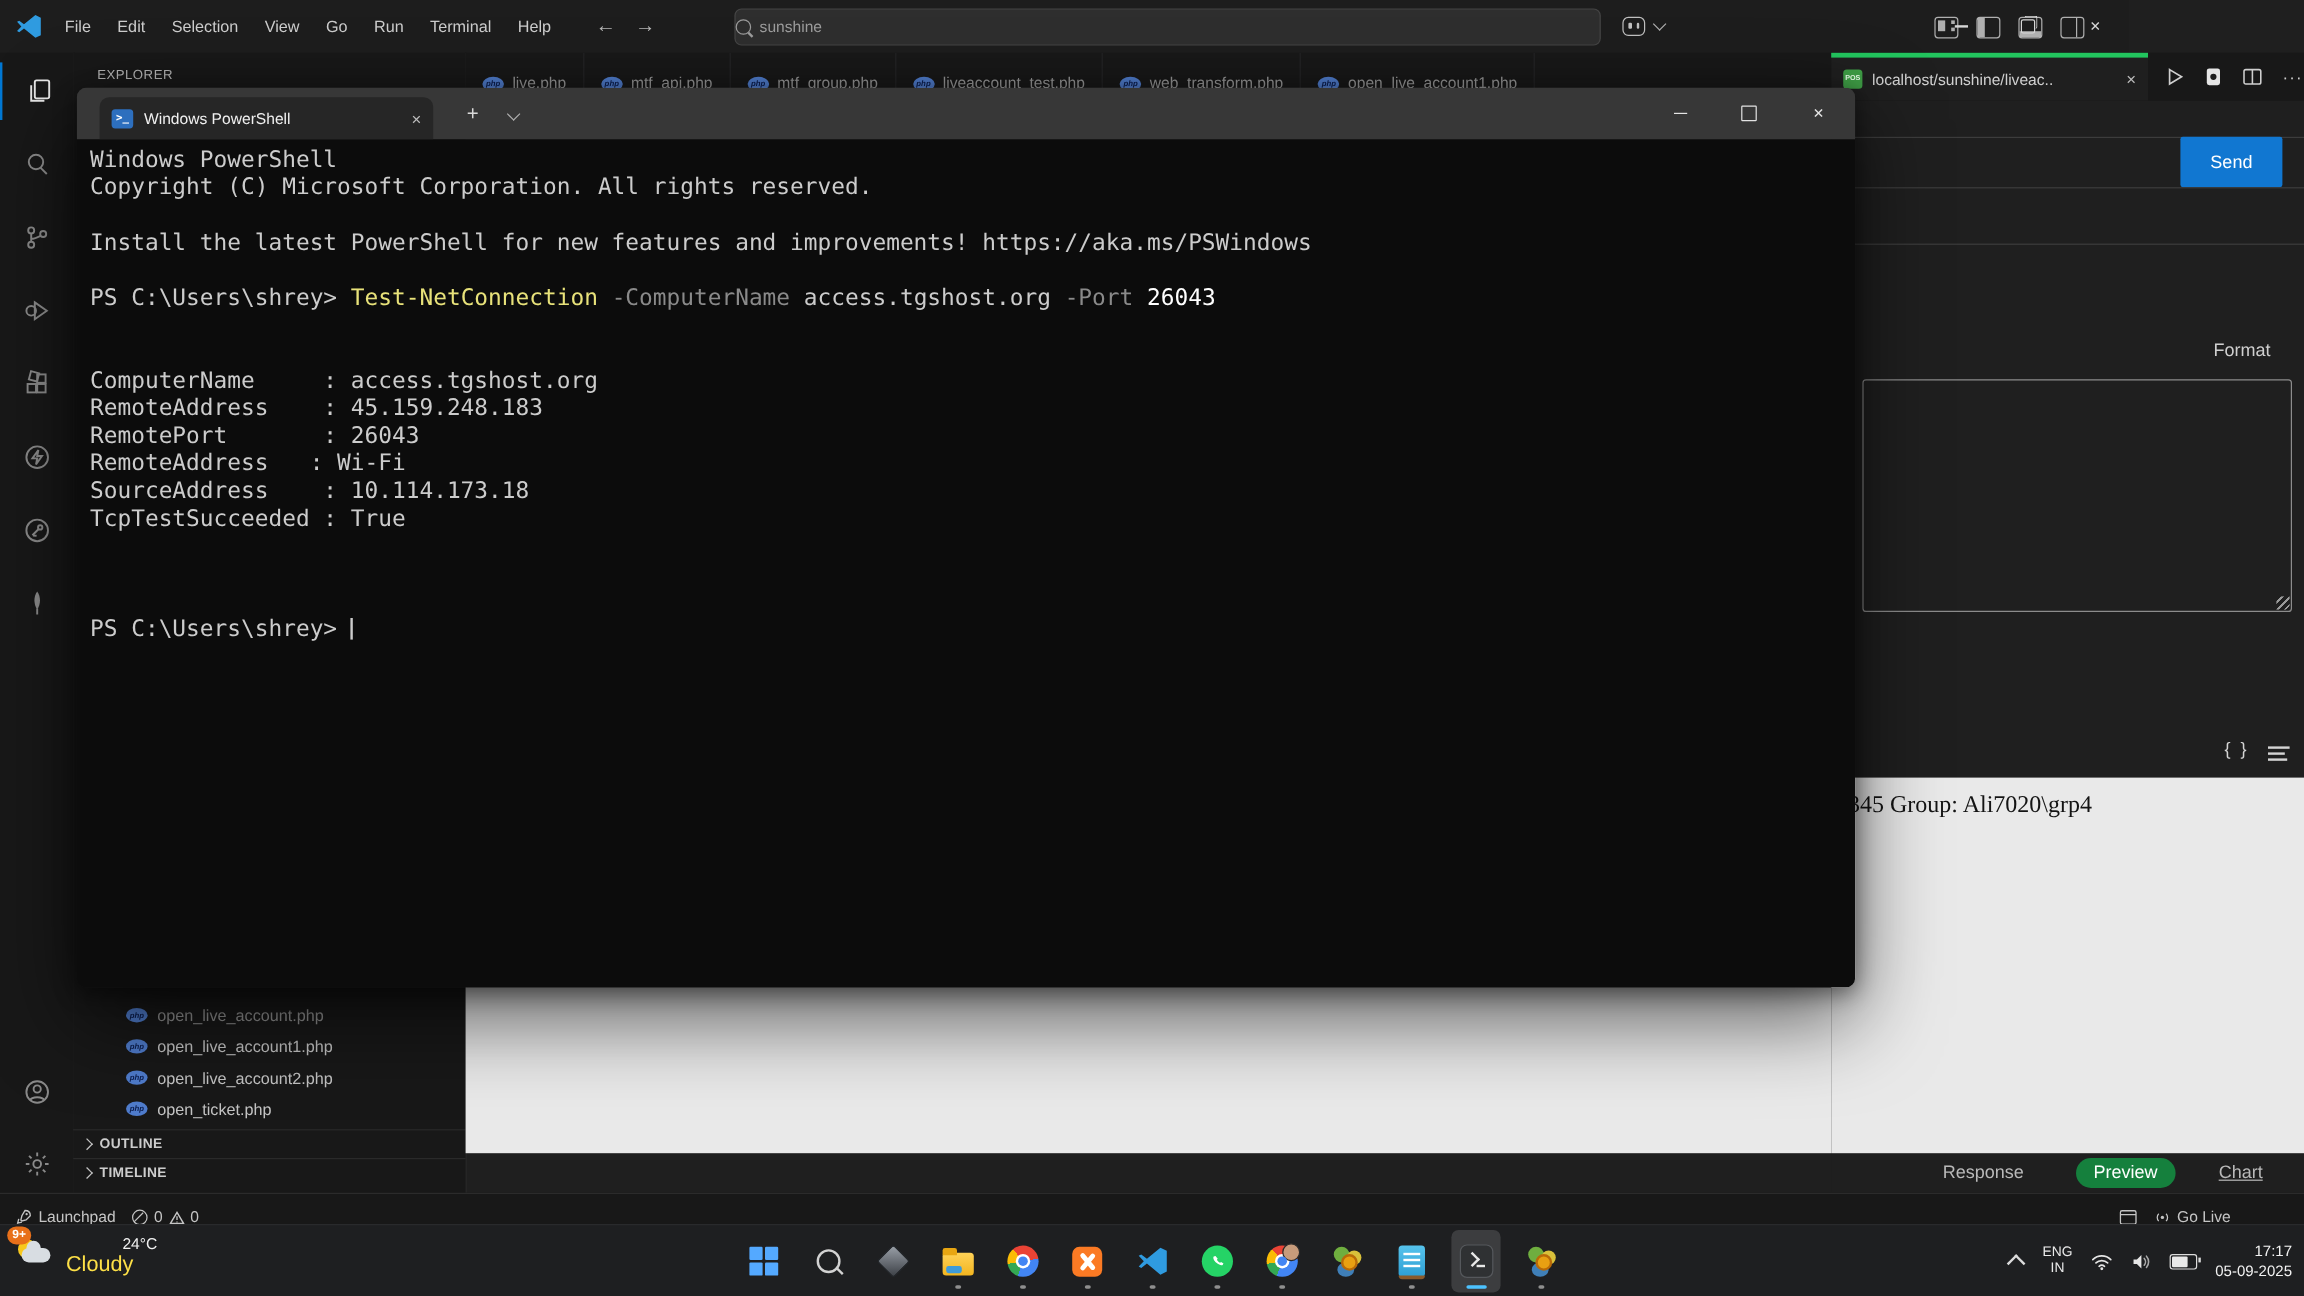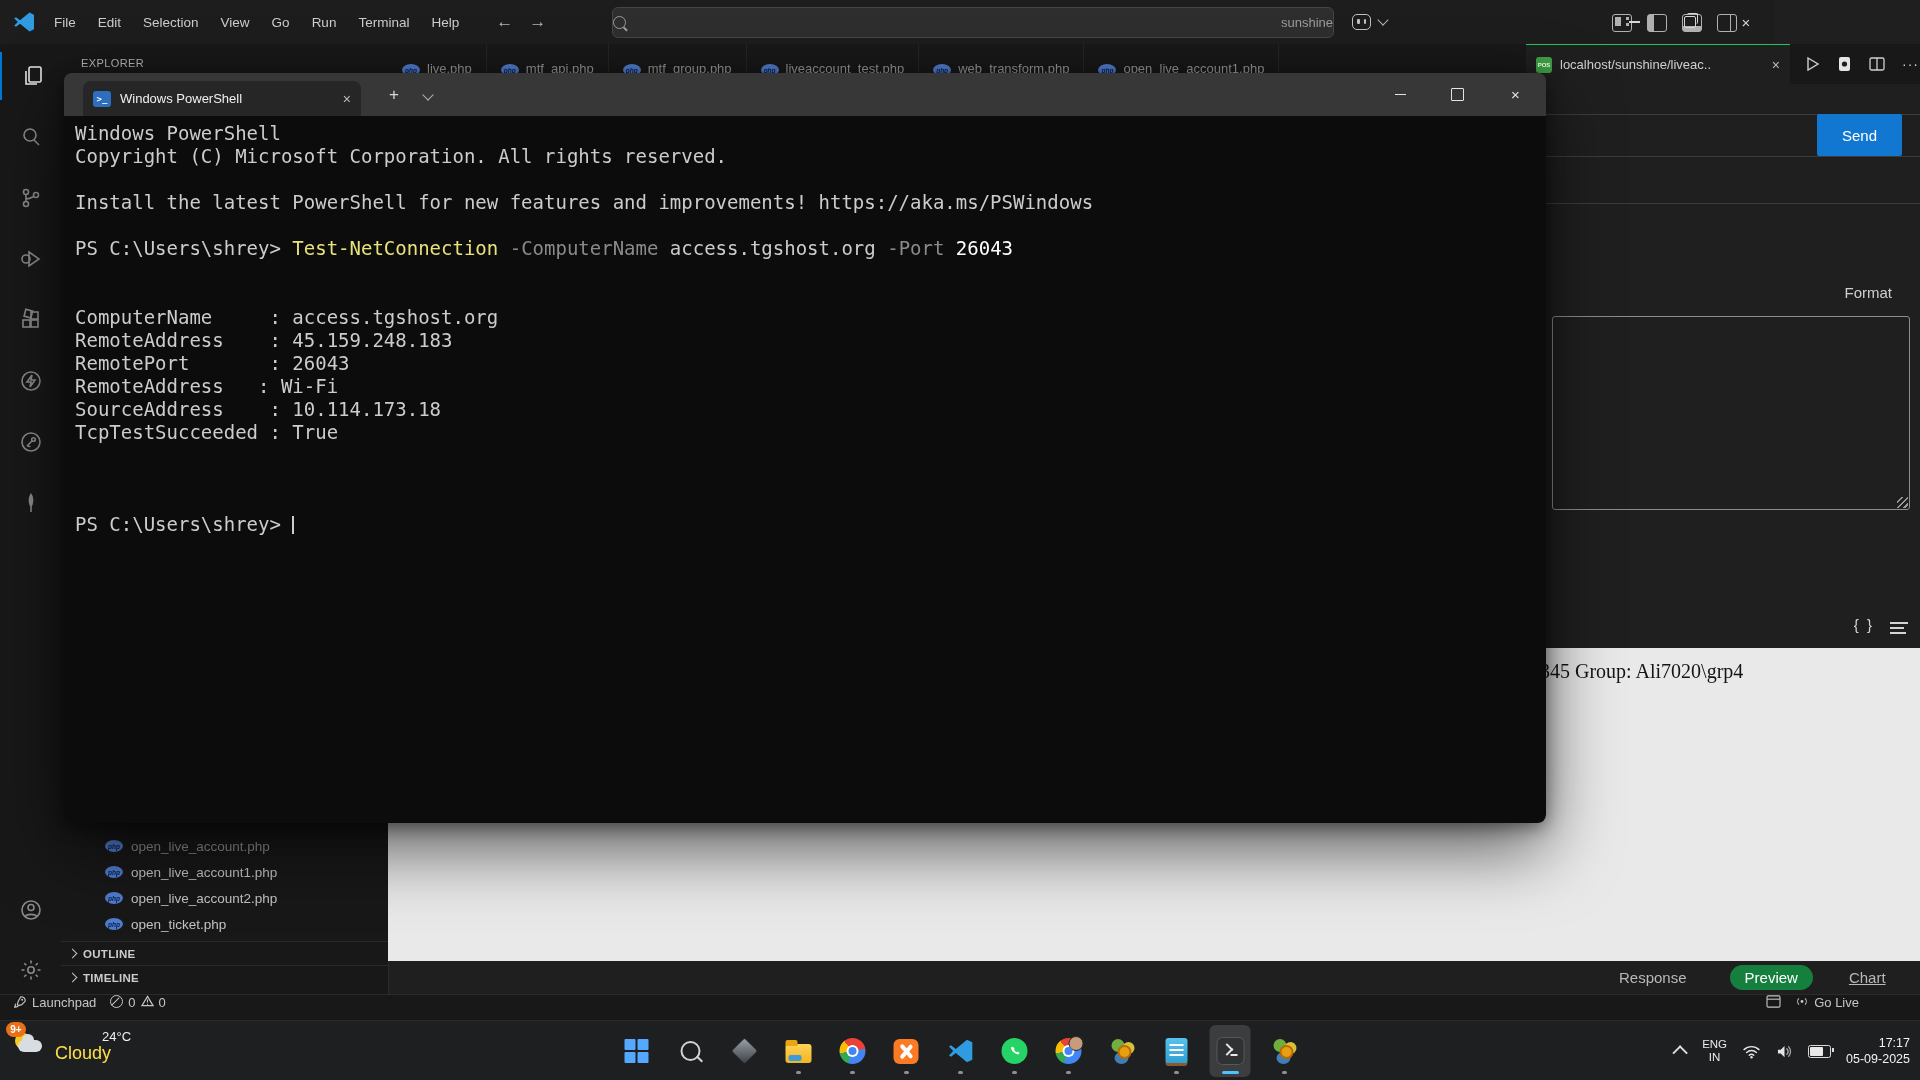--- a/index.html
+++ b/index.html
@@ -5,21 +5,21 @@
   html,body{margin:0;padding:0;background:#000;}
   #screen{position:relative;width:1920px;height:1080px;overflow:hidden;background:#1f1f1f;
           font-family:"Liberation Sans",sans-serif;-webkit-font-smoothing:antialiased;}
   .abs{position:absolute;}
   
   .titlebar{position:absolute;left:0;top:0;width:1774px;height:44px;background:#1d1d1d;display:flex;align-items:center;}
   .menus{display:flex;gap:4px;margin-left:10px;}
   .menu-item{color:#cccccc;font-size:13.5px;padding:5px 9px;border-radius:5px;cursor:default;}
   .nav-arrows{display:flex;gap:16px;margin-left:28px;color:#b6b6b6;font-size:17px;}
   .searchbox{position:absolute;left:612px;top:7px;width:720px;height:29px;background:#2e2e2e;border:1px solid #454545;
-             border-radius:6px;display:flex;align-items:center;justify-content:space-between;gap:7px;color:#9c9c9c;font-size:13px;}
+             border-radius:6px;display:flex;align-items:center;justify-content:flex-start;gap:7px;color:#9c9c9c;font-size:13px;}
   .mag{width:11px;height:11px;border:1.6px solid #9c9c9c;border-radius:50%;position:relative;}
   .mag::after{content:"";position:absolute;width:5px;height:1.6px;background:#9c9c9c;transform:rotate(45deg);left:9px;top:11px;}
   .tb-ic{width:18px;height:16px;border:1.3px solid #b0b0b0;border-radius:3px;display:inline-block;position:relative;}
   .tb-ic.left::before{content:"";position:absolute;left:0;top:0;bottom:0;width:6px;background:#b0b0b0;}
   .tb-ic.bottom::before{content:"";position:absolute;left:0;right:0;bottom:0;height:5px;background:#b0b0b0;}
   .tb-ic.right::before{content:"";position:absolute;right:0;top:0;bottom:0;width:5px;border-left:1.3px solid #b0b0b0;}
   .tb-ic.grid::before{content:"";position:absolute;left:2px;top:2px;width:6px;height:9px;background:#b0b0b0;}
   .tb-ic.grid::after{content:"";position:absolute;right:2px;top:2px;width:3px;height:3px;background:#b0b0b0;box-shadow:0 6px 0 #b0b0b0;}
   .winctl{width:56px;height:44px;display:flex;align-items:center;justify-content:center;color:#d6d6d6;font-size:15px;}
   .min-line{width:11px;height:1.4px;background:#d6d6d6;}
@@ -47,21 +47,21 @@
   .sb-chev{width:6px;height:6px;border-right:1.5px solid #c5c5c5;border-bottom:1.5px solid #c5c5c5;transform:rotate(-45deg);}
   .sb-section span{font-size:11.5px;font-weight:bold;letter-spacing:.3px;color:#cccccc;}
   
   .tabbar1{position:absolute;left:388px;top:44px;width:1138px;height:40px;background:#181818;display:flex;}
   .etab{display:flex;align-items:flex-end;padding:0 14px 8px 14px;gap:7px;border-right:1px solid #252526;}
   .etab-label{font-size:13px;color:#969696;white-space:nowrap;}
   .strip-light{position:absolute;left:388px;top:823px;width:1138px;height:138px;background:#e9e9e9;}
   
   .group2{position:absolute;left:1526px;top:44px;width:394px;height:950px;background:#1f1f1f;}
   .tabbar2{position:absolute;left:0;top:0;width:394px;height:40px;background:#181818;display:flex;}
-  .btab{width:264px;background:#1f1f1f;border-top:1px solid #22c55e;display:flex;align-items:center;gap:8px;padding:0 10px;box-sizing:border-box;}
+  .btab{width:264px;background:#1f1f1f;border-top:4px solid #22c55e;display:flex;align-items:center;gap:8px;padding:0 10px;box-sizing:border-box;}
   .favicon{width:16px;height:16px;background:#3f9e46;border-radius:3px;color:#eaffea;font-size:6px;font-weight:bold;display:flex;align-items:center;justify-content:center;flex:none;}
   .btab-label{font-size:13px;color:#d0d0d0;white-space:nowrap;overflow:hidden;flex:1;}
   .tab-x{color:#bdbdbd;font-size:14px;}
   .g2-tools{display:flex;align-items:center;gap:17px;margin-left:14px;color:#cfcfcf;}
   .hline{position:absolute;left:0;width:394px;height:0;border-top:1px solid #3c3c3c;}
   .send-btn{position:absolute;left:291px;top:70px;width:85px;height:42px;background:#1177d1;color:#ffffff;font-size:15px;
             display:flex;align-items:center;justify-content:center;border-radius:2px;}
   .format-lbl{position:absolute;right:28px;top:240px;color:#cfcfcf;font-size:15px;}
   .body-textarea{position:absolute;left:26px;top:272px;width:358px;height:194px;border:1px solid #8c8c8c;border-radius:3px;box-sizing:border-box;}
   .grip{position:absolute;right:1px;bottom:1px;width:11px;height:11px;
@@ -71,21 +71,21 @@
   .hamb i{display:block;height:1.6px;background:#d4d4d4;margin-bottom:3.5px;}
   .hamb i:nth-child(2){width:14px;} .hamb i:nth-child(3){width:16px;}
   .preview-panel{position:absolute;left:0;top:604px;width:394px;height:313px;background:#e9e9e9;overflow:hidden;}
   .preview-text{margin:12px 0 0 14px;font-family:"Liberation Serif",serif;font-size:20px;color:#141414;white-space:nowrap;}
   .resp-tabs{position:absolute;left:0;top:917px;width:394px;height:33px;display:flex;align-items:center;}
   .rtab{color:#b9b9b9;font-size:15px;}
   .rtab.pill{background:#15803d;color:#ffffff;border-radius:13px;padding:4px 15px;}
   
   .statusbar{position:absolute;left:0;top:994px;width:1920px;height:26px;background:#181818;border-top:1px solid #2b2b2b;
              display:flex;align-items:center;color:#c5c5c5;font-size:13px;}
-  .sb-item{display:flex;align-items:flex-start;gap:5px;padding:0 7px;height:26px;}
+  .sb-item{display:flex;align-items:flex-end;gap:5px;padding:0 7px;height:26px;}
   .err-ic{width:11px;height:11px;border:1.3px solid #c5c5c5;border-radius:50%;position:relative;}
   .err-ic::after{content:"";position:absolute;left:-1px;top:4.5px;width:11px;height:1.3px;background:#c5c5c5;transform:rotate(-45deg);}
   
   .term{position:absolute;left:64px;top:73px;width:1482px;height:750px;border-radius:8px;overflow:hidden;z-index:40;
         box-shadow:0 26px 70px rgba(0,0,0,.6),0 4px 18px rgba(0,0,0,.45);}
   .term-bar{height:43px;background:#373737;position:relative;}
   .term-tab{position:absolute;left:19px;top:8px;width:278px;height:35px;background:#262626;border-radius:8px 8px 0 0;
             display:flex;align-items:center;gap:9px;padding:0 10px;box-sizing:border-box;}
   .ps-ic{width:18px;height:16px;background:#2d6fbe;border-radius:3px;color:#fff;font-size:9px;font-weight:bold;
          display:flex;align-items:center;justify-content:center;font-family:"DejaVu Sans Mono",monospace;flex:none;}

